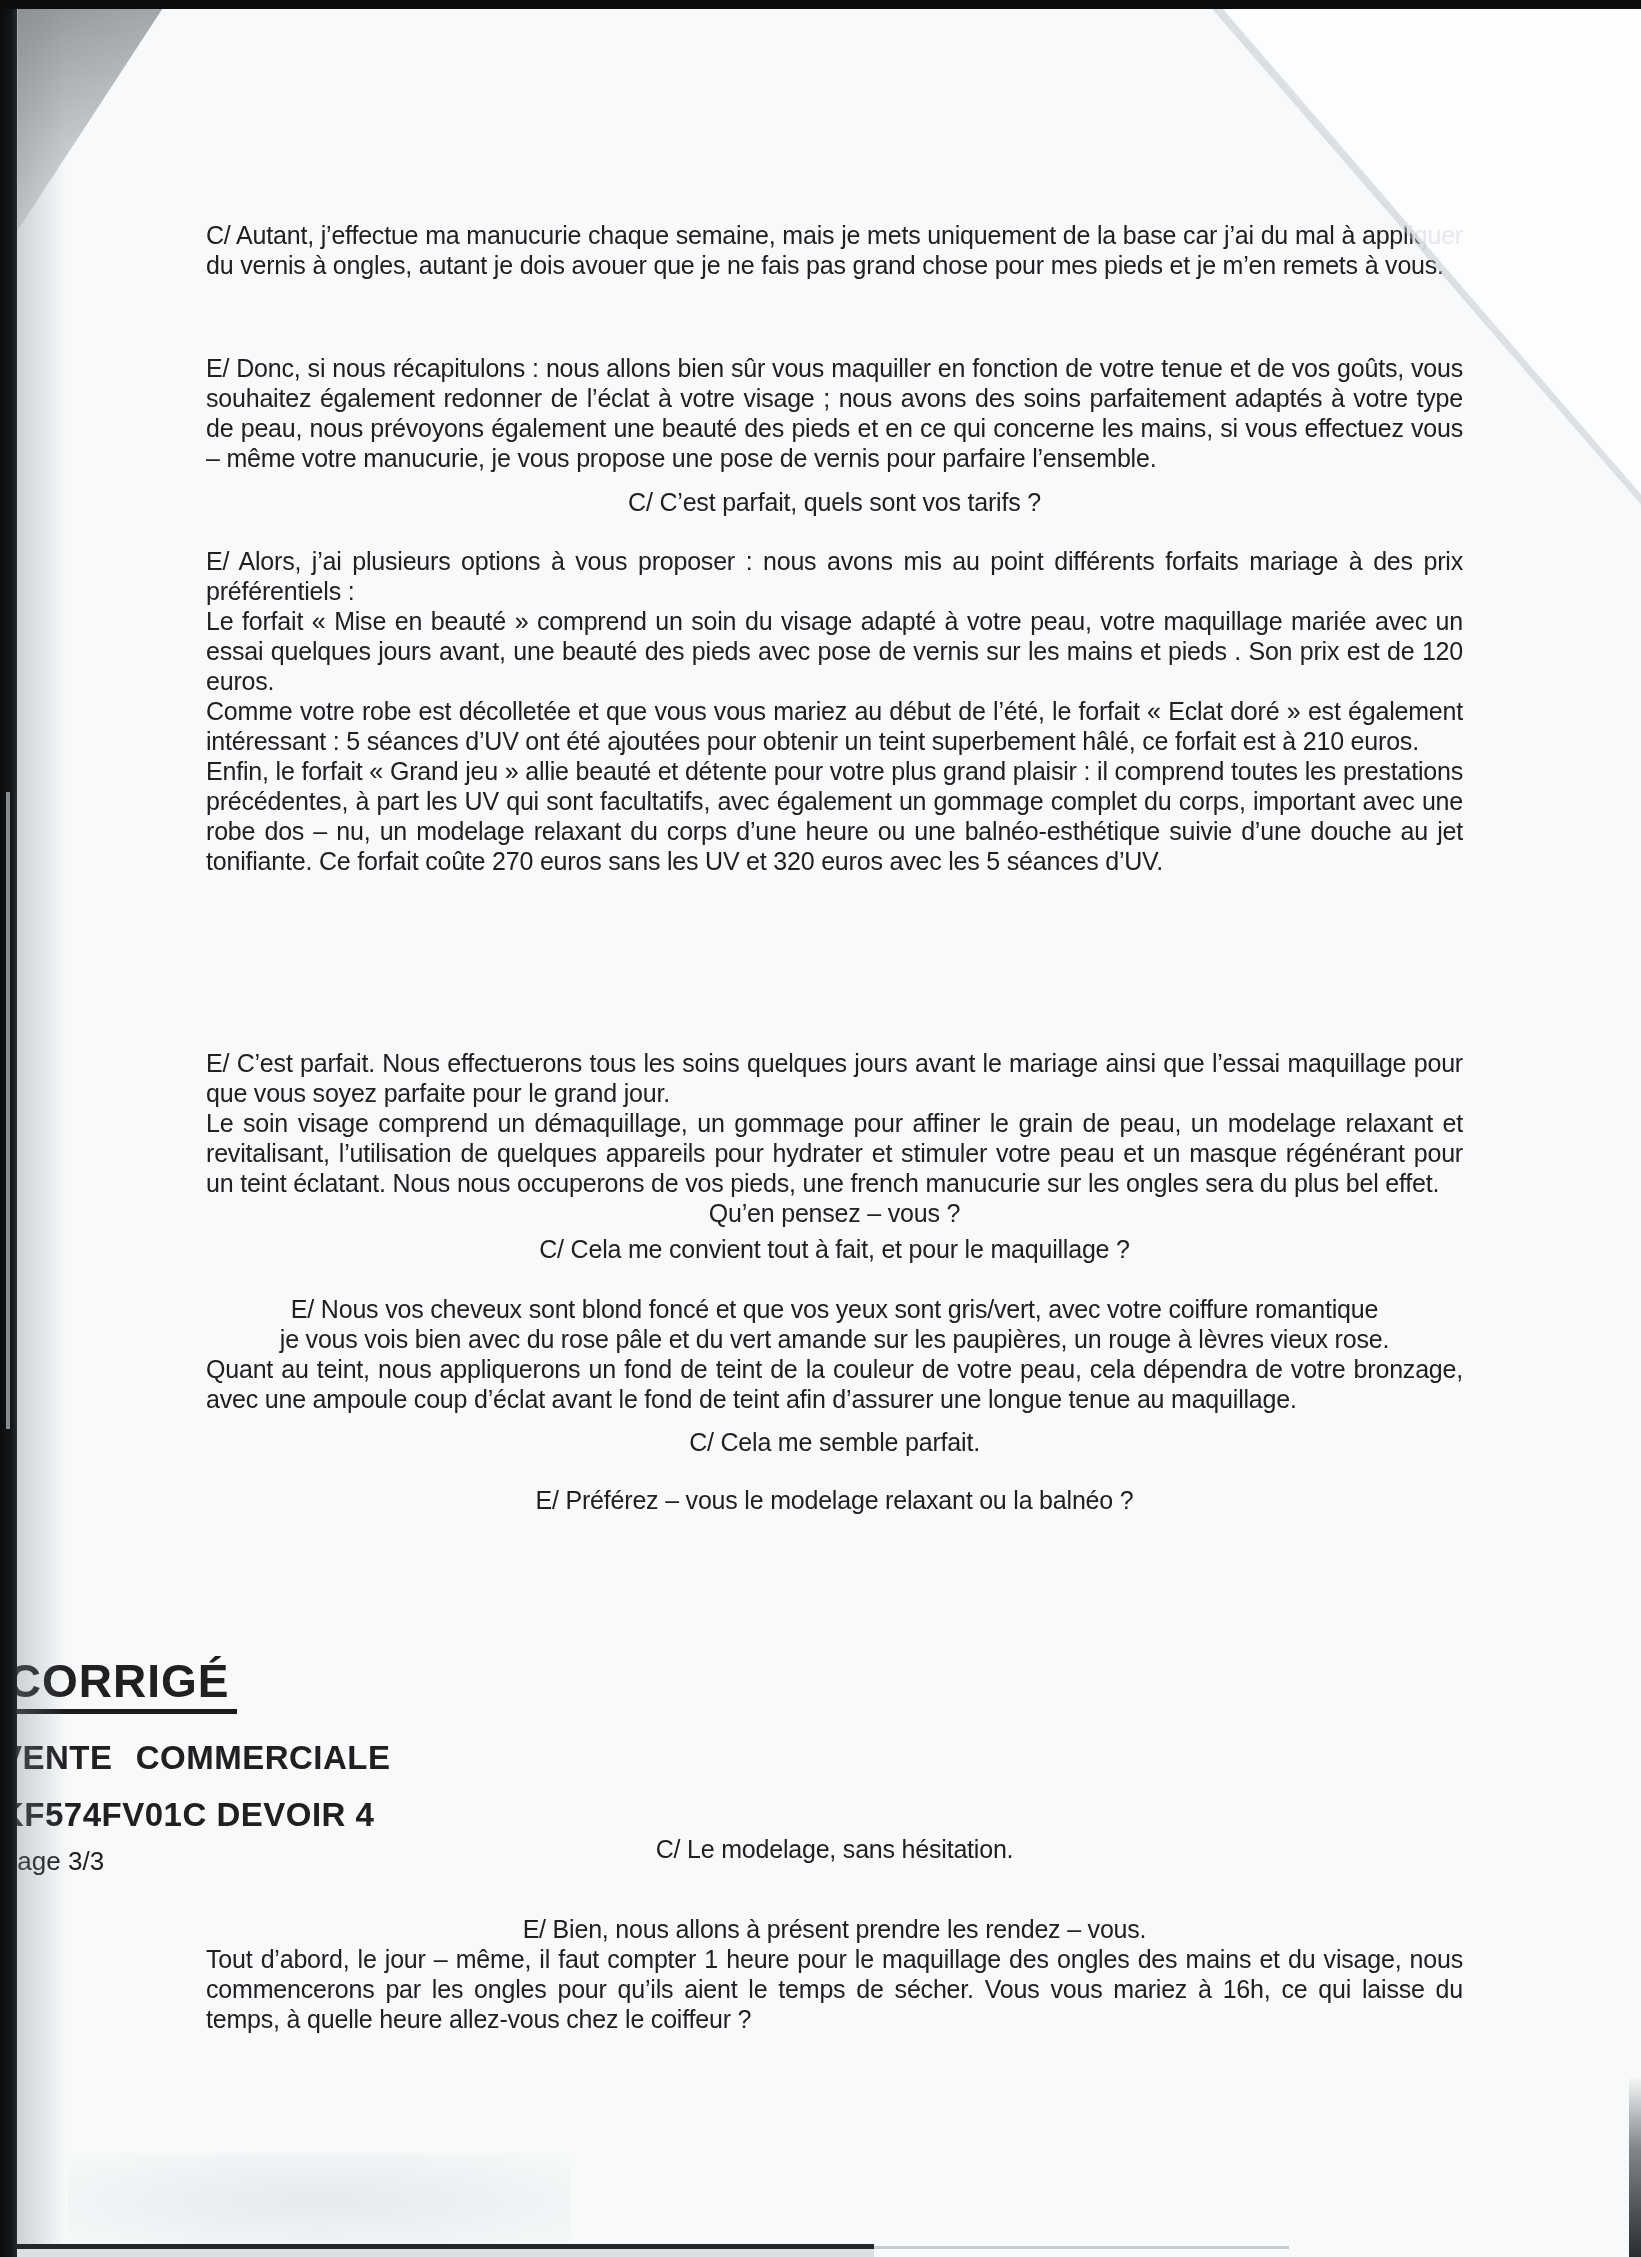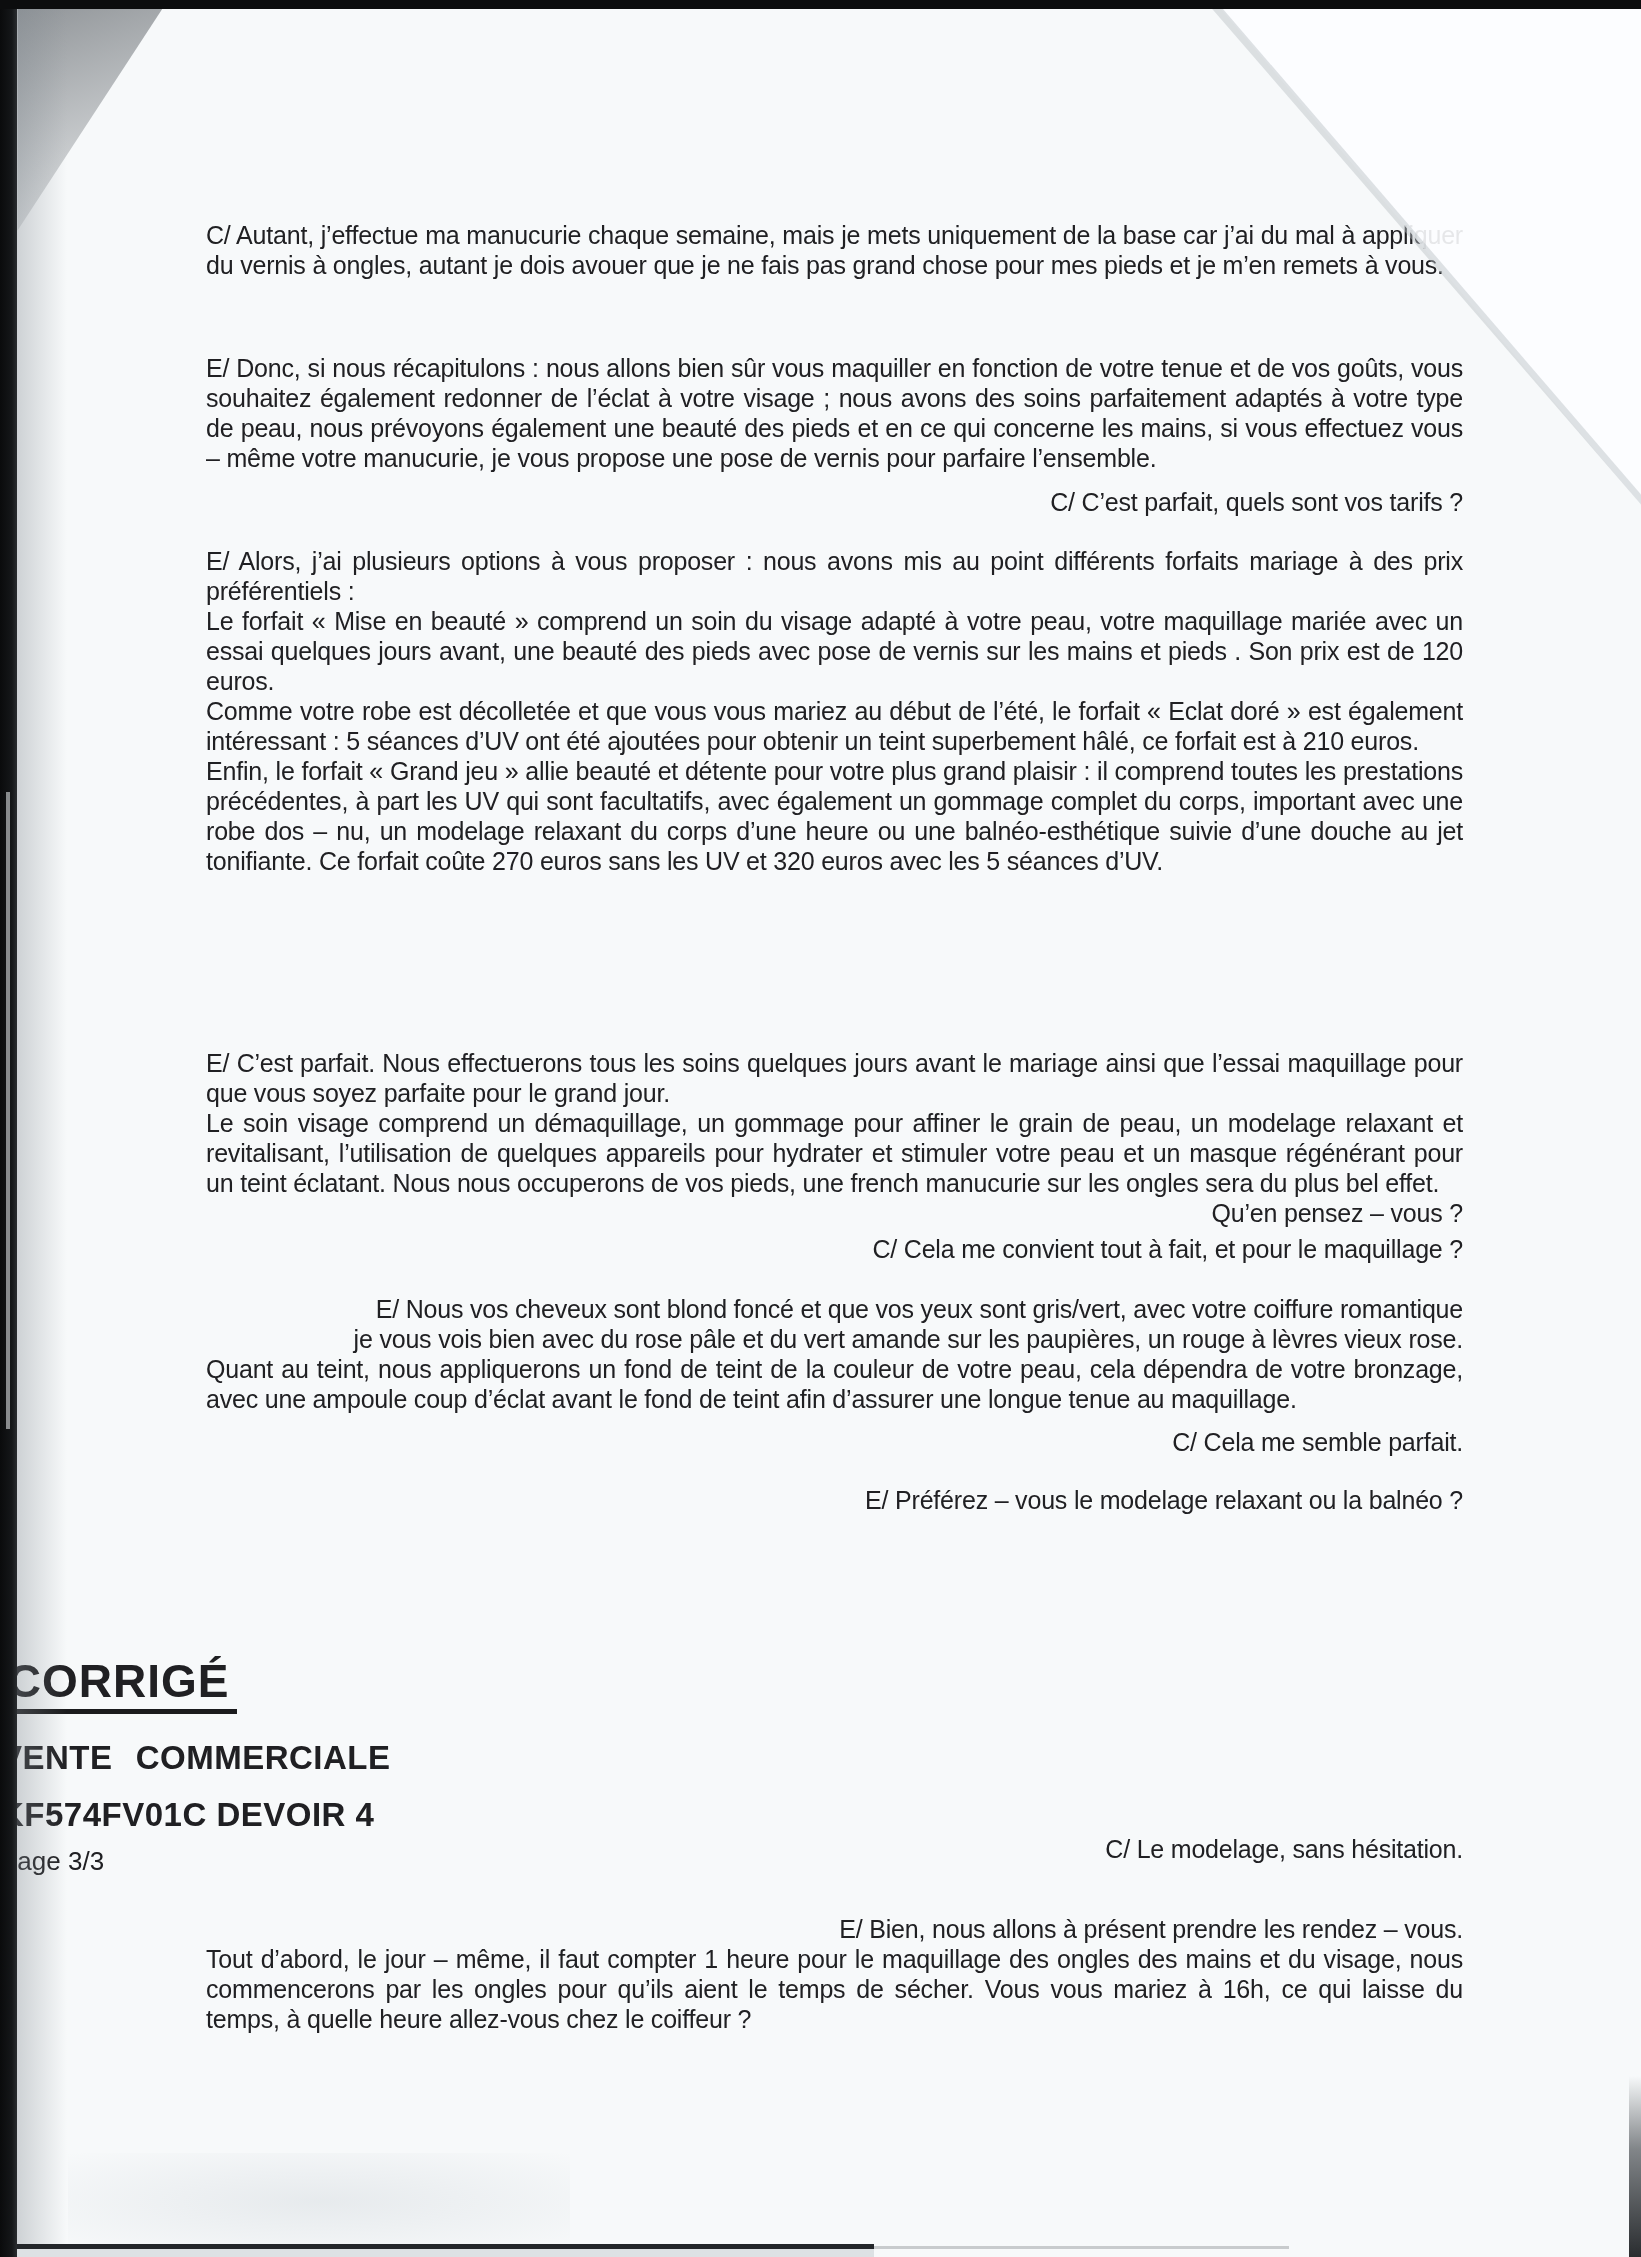--- a/index.html
+++ b/index.html
@@ -17,21 +17,21 @@
   .para {
     position:absolute;
     left:206px;
     width:1257px;
     font-size:25px;
     line-height:30px;
     letter-spacing:-0.2px;
     z-index:1;
   }
   .seg { text-align:justify; text-justify:inter-word; }
-  .seg.noj { text-align:right; }
+  .seg.noj { text-align:center; }
 
   
   .header-block {
     position:absolute;
     left:0; top:1657px;
     width:1641px;
     z-index:1;
   }
   .corrige-title {
     display:inline-block;

